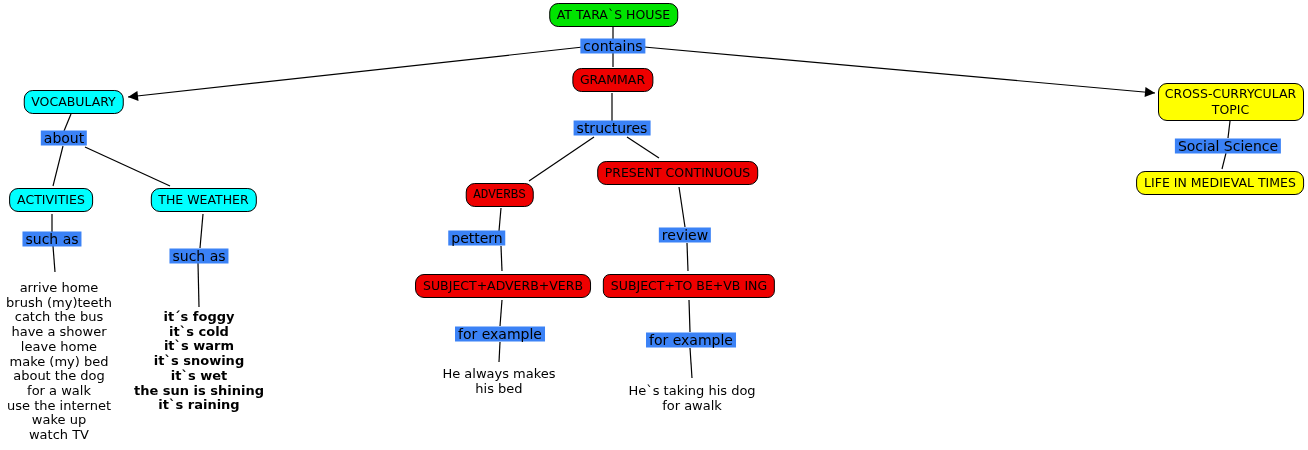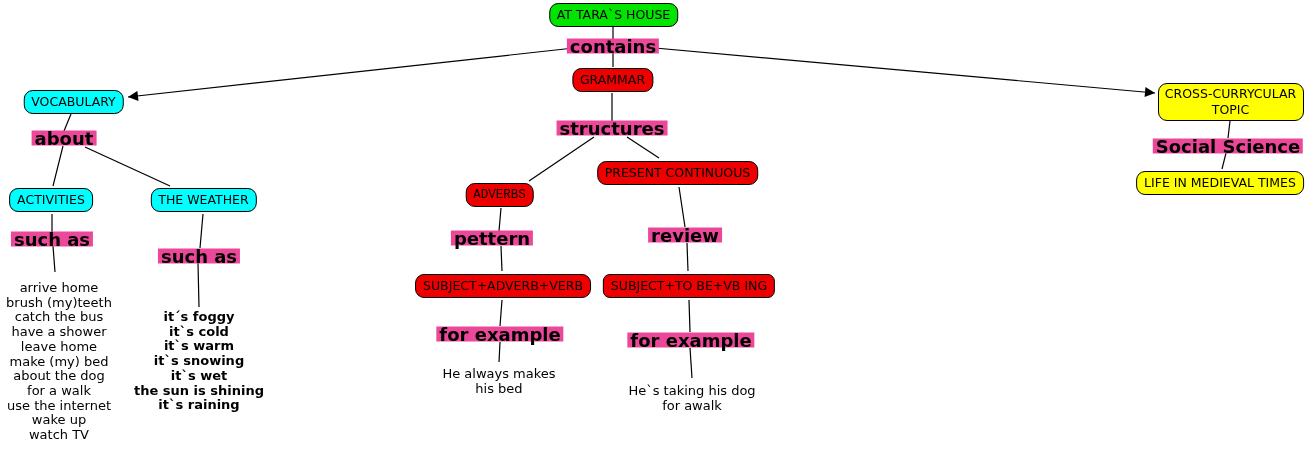--- a/index.html
+++ b/index.html
@@ -36,26 +36,25 @@
   }
   .node.wrap {
     white-space: normal;
     width: 146px;
     padding: 2px 6px;
   }
   .linklabel {
     position: absolute;
     transform: translate(-50%, -50%);
     z-index: 2;
-    background: #ec4899;
+    background: #3b82f6;
     padding: 0 3px;
-    font-size: 18px;
+    font-size: 14px;
     line-height: 15px;
     white-space: nowrap;
-    font-weight: bold;
   }
   .textblock {
     position: absolute;
     transform: translateX(-50%);
     z-index: 2;
     font-size: 13px;
     line-height: 14.7px;
     text-align: center;
     white-space: nowrap;
     background: #ffffff;
@@ -138,21 +137,21 @@
   <div class="linklabel" style="left:613px; top:46px;">contains</div>
 
   <div class="linklabel" style="left:64px; top:138px;">about</div>
 
   <div class="linklabel" style="left:52px; top:239px;">such as</div>
 
   <div class="linklabel" style="left:199px; top:255.5px;">such as</div>
 
   <div class="linklabel" style="left:612px; top:128px;">structures</div>
 
-  <div class="linklabel" style="left:492px; top:238px;">pettern</div>
+  <div class="linklabel" style="left:477px; top:238px;">pettern</div>
 
   <div class="linklabel" style="left:685px; top:235px;">review</div>
 
   <div class="linklabel" style="left:500px; top:333.5px;">for example</div>
 
   <div class="linklabel" style="left:691px; top:340px;">for example</div>
 
   <div class="linklabel" style="left:1228px; top:145.5px;">Social Science</div>
 
   <div class="textblock" style="left:59px; top:281px;">

